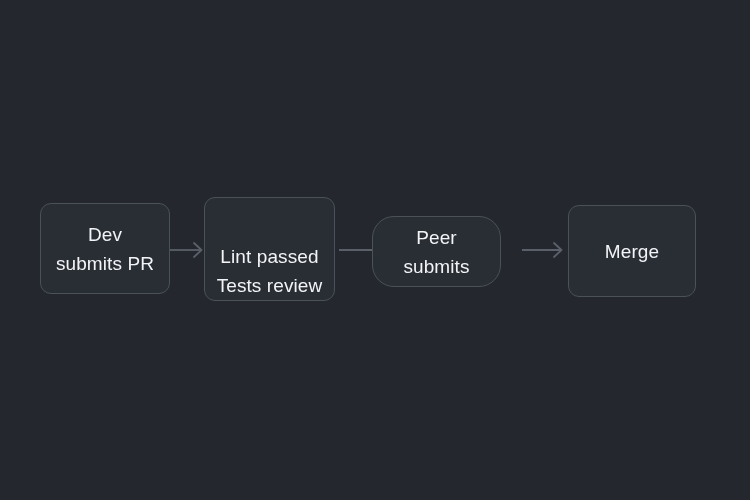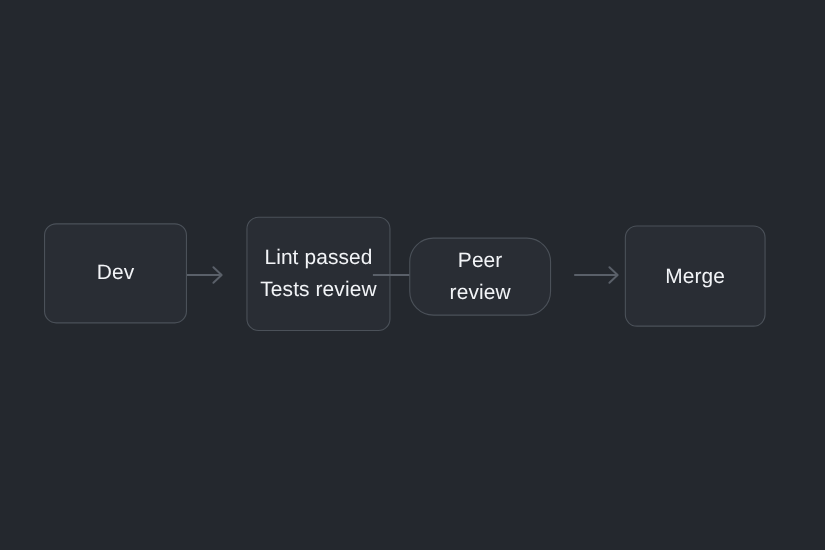--- a/index.html
+++ b/index.html
@@ -50,36 +50,37 @@
     position: absolute;
     height: 26px;
     display: block;
   }
   .connector svg {
     display: block;
     overflow: visible;
   }
   
   #node-0 { left: 40px;  top: 203px; width: 130px; height: 91px; }
-  #node-1 { left: 224px; top: 197px; width: 131px; height: 104px; }
+  #node-1 { left: 204px; top: 197px; width: 131px; height: 104px; justify-content: flex-end; }
   #node-2 { left: 372px; top: 216px; width: 129px; height: 71px; border-radius: 22px; }
   #node-3 { left: 568px; top: 205px; width: 128px; height: 92px; gap: 40px; }
   
   #arrow-0 { left: 170px; top: 237px; width: 38px; }
   #arrow-1 { left: 339px; top: 237px; width: 54px; }
   #arrow-2 { left: 522px; top: 237px; width: 46px; }
 </style>
 </head>
 <body>
 
 <div id="canvas">
   <div class="flow-row">
 
     <div class="node" id="node-0">
       <span class="node-line">Dev</span>
+      <span class="node-line">submits PR</span>
     </div>
 
     <div class="connector" id="arrow-0">
       <svg width="38" height="26" viewBox="0 0 38 26">
         <path d="M0 13 H31" stroke="#5a6069" stroke-width="1.8" fill="none"></path>
         <path d="M24 6 L31.5 13 L24 20" stroke="#5a6069" stroke-width="1.8" fill="none" stroke-linecap="round" stroke-linejoin="round"></path>
       </svg>
     </div>
 
     <div class="node" id="node-1">
@@ -89,21 +90,21 @@
 
     <div class="connector" id="arrow-1">
       <svg width="54" height="26" viewBox="0 0 54 26">
         <path d="M0 13 H47" stroke="#5a6069" stroke-width="1.8" fill="none"></path>
         <path d="M40 6 L47.5 13 L40 20" stroke="#5a6069" stroke-width="1.8" fill="none" stroke-linecap="round" stroke-linejoin="round"></path>
       </svg>
     </div>
 
     <div class="node" id="node-2">
       <span class="node-line">Peer</span>
-      <span class="node-line">review</span>
+      <span class="node-line">submits</span>
     </div>
 
     <div class="connector" id="arrow-2">
       <svg width="46" height="26" viewBox="0 0 46 26">
         <path d="M0 13 H39" stroke="#5a6069" stroke-width="1.8" fill="none"></path>
         <path d="M32 6 L39.5 13 L32 20" stroke="#5a6069" stroke-width="1.8" fill="none" stroke-linecap="round" stroke-linejoin="round"></path>
       </svg>
     </div>
 
     <div class="node" id="node-3">

